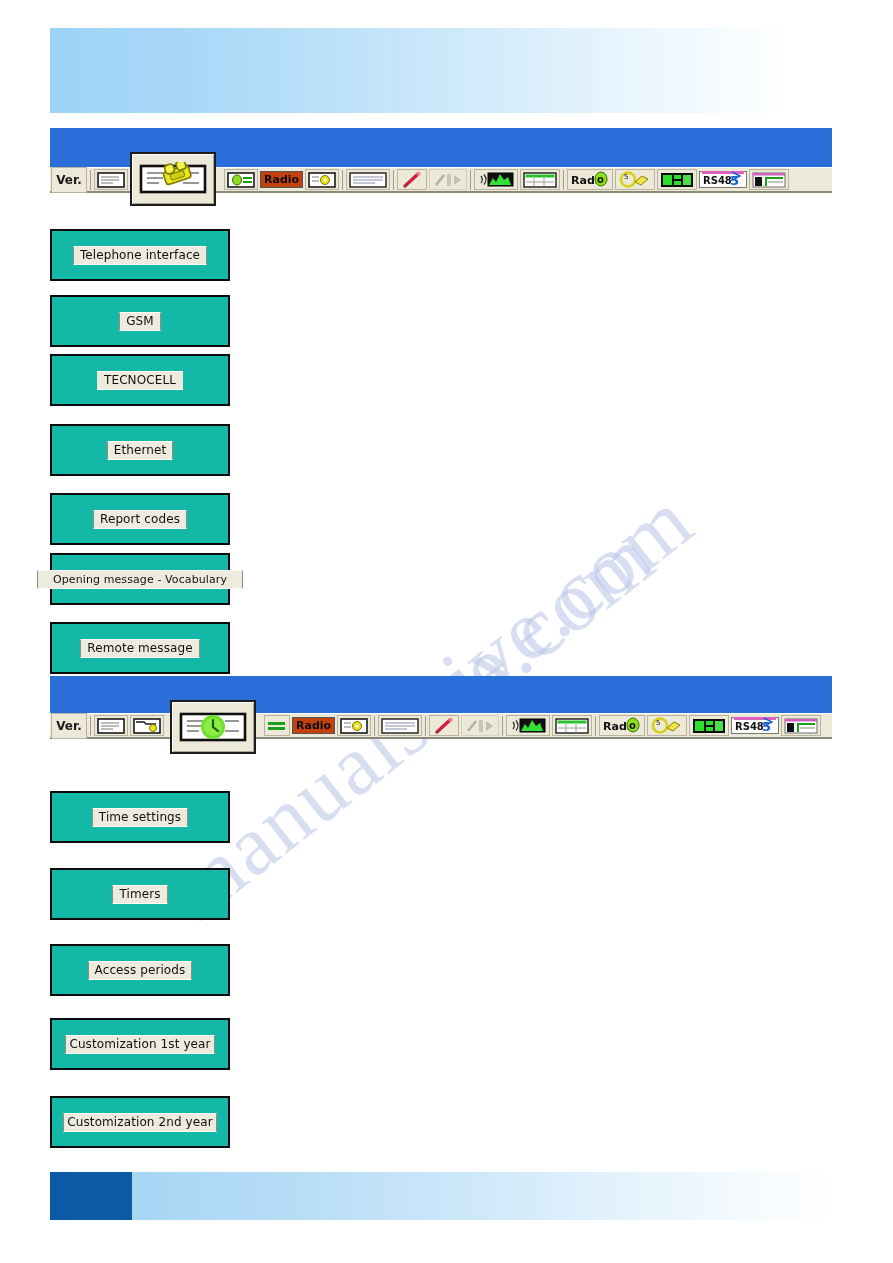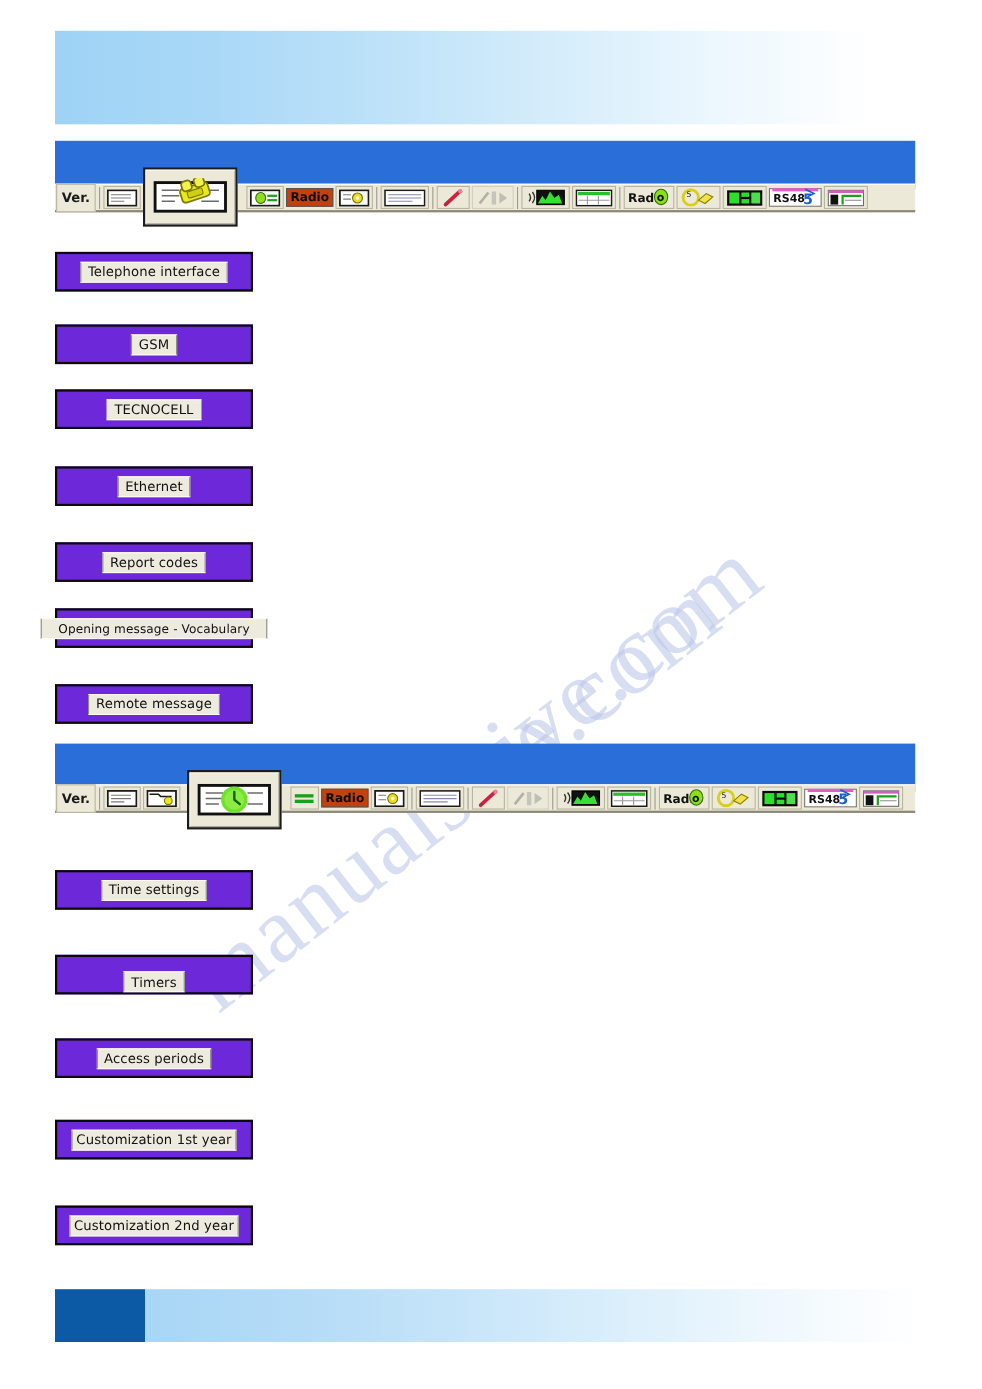--- a/index.html
+++ b/index.html
@@ -174,22 +174,22 @@
   }
 
   
   .icn { display: block; }
 
   
   .opt-btn {
     position: absolute;
     left: 50px;
     width: 180px;
-    height: 36px;
-    background: #6d28d9;
+    height: 52px;
+    background: #14b8a6;
     border: 2px solid #0a0a0a;
     box-sizing: border-box;
     display: flex;
     align-items: center;
     justify-content: center;
     z-index: 3;
   }
   .opt-inner {
     display: inline-flex;
     align-items: center;
@@ -603,21 +603,21 @@
       <path d="M34 10 v7 l5 4" fill="none" stroke="#1a5c00" stroke-width="2.2" stroke-linecap="round"></path>
     </svg>
   </span>
 </div>
 
 <div class="opt-btn" style="top:791px; width:180px;">
   <span class="opt-inner">
       <span class="opt-label">Time settings</span>
     </span>
 </div>
-<div class="opt-btn" style="top:868px; width:180px;align-items:flex-end;">
+<div class="opt-btn" style="top:868px; width:180px;">
   <span class="opt-inner">
       <span class="opt-label">Timers</span>
     </span>
 </div>
 <div class="opt-btn" style="top:944px; width:180px;">
   <span class="opt-inner">
       <span class="opt-label">Access periods</span>
     </span>
 </div>
 <div class="opt-btn" style="top:1018px; width:180px;">

